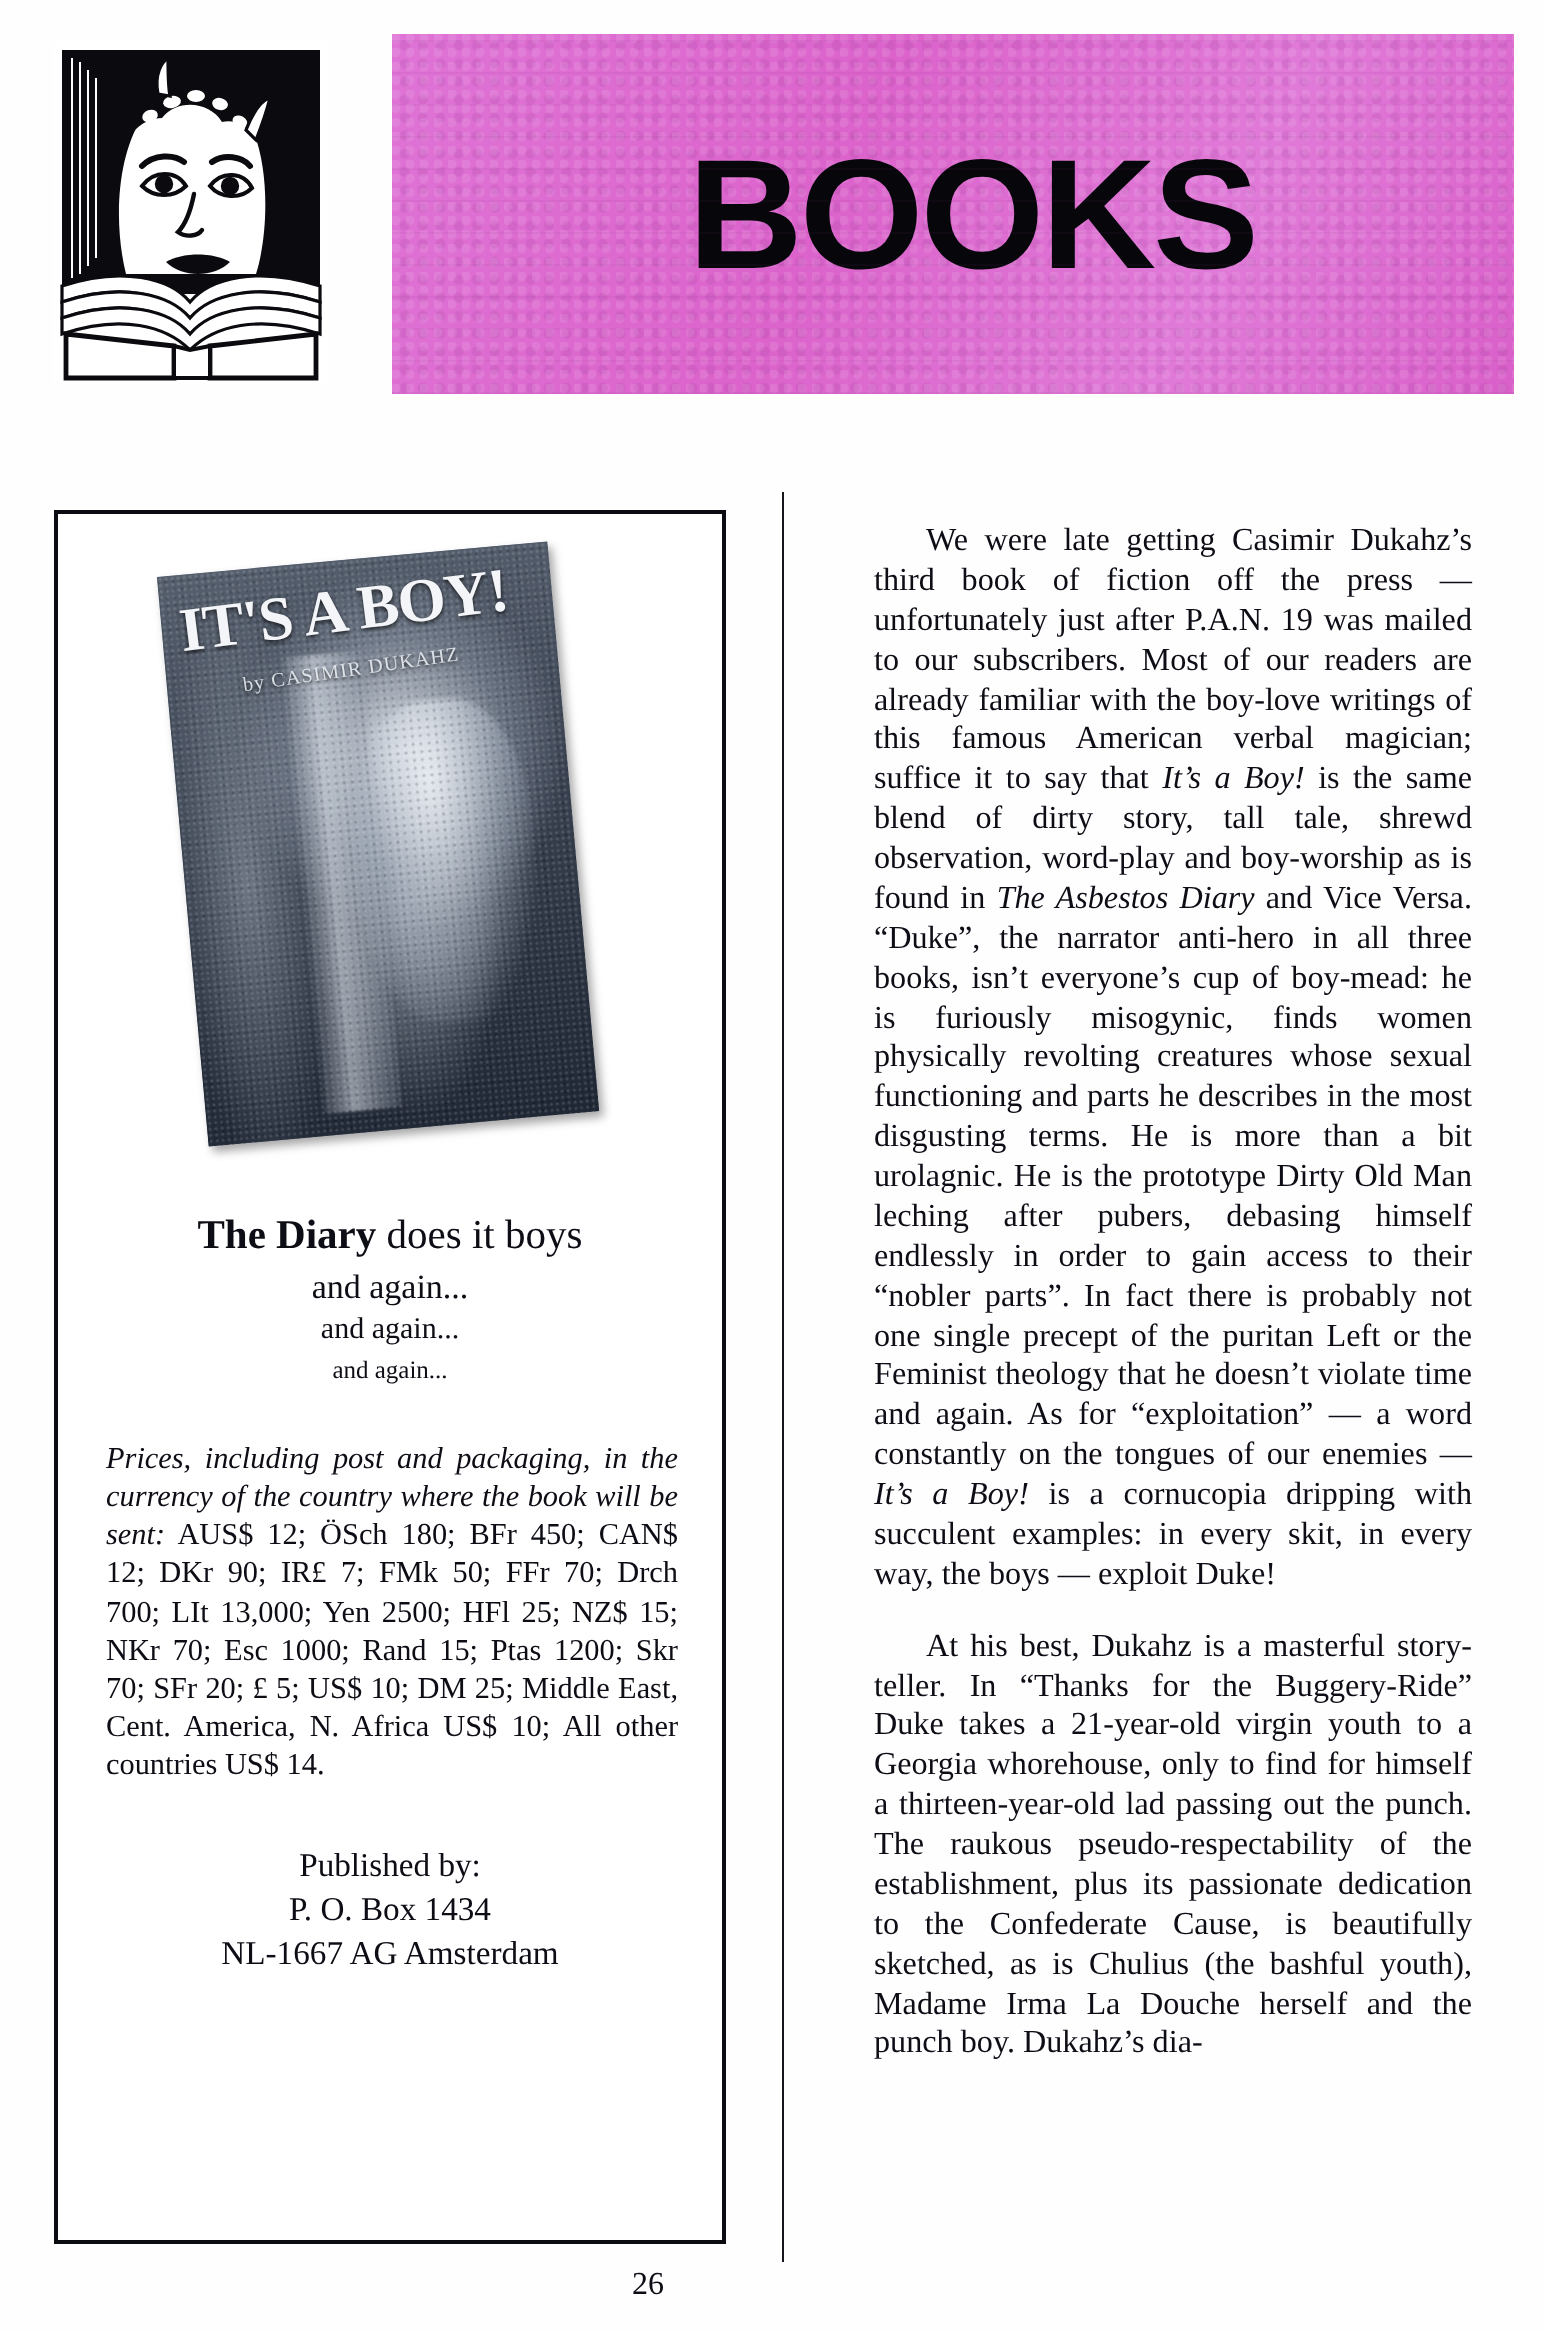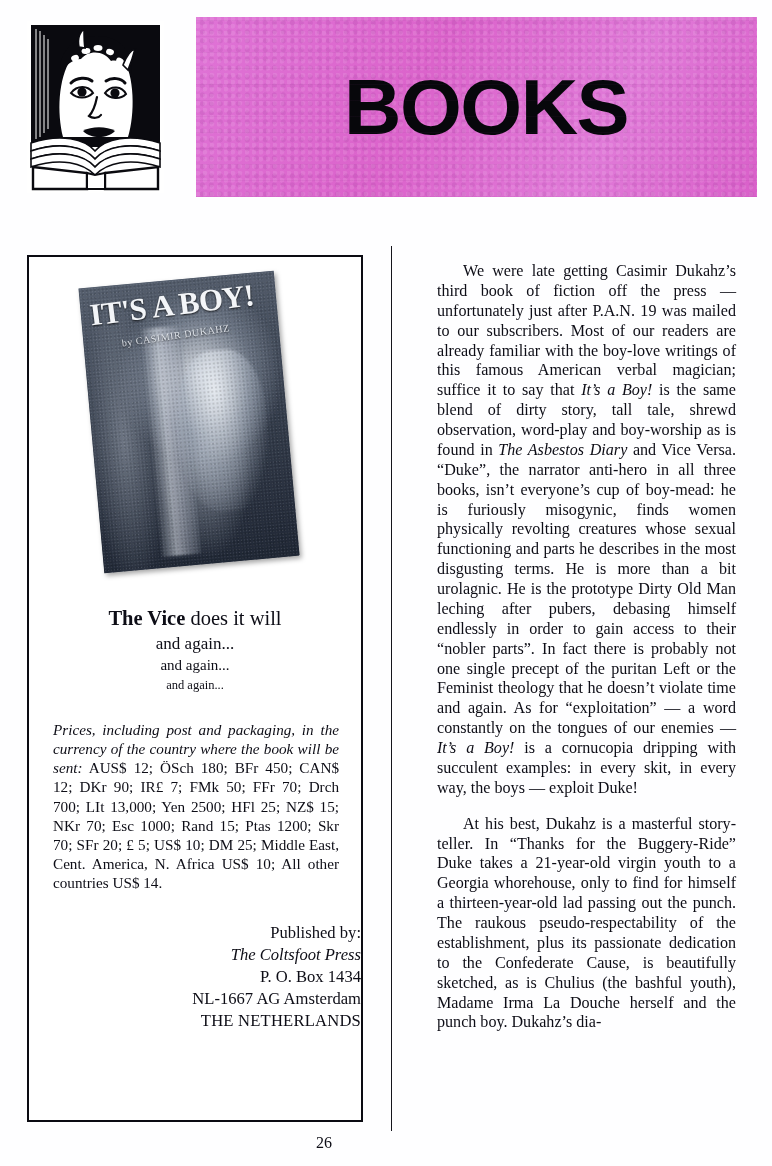--- a/index.html
+++ b/index.html
@@ -191,21 +191,21 @@
     font-size: 15.2px;
     line-height: 1.255;
     text-align: justify;
     text-justify: inter-word;
     hyphens: none;
   }
   .prices .lead { font-style: italic; margin-top: 48px; }
 
   .publisher {
     margin: 30px 0 0 0;
-    text-align: right;
+    text-align: center;
     font-size: 16.6px;
     line-height: 1.33;
   }
   .publisher .press { font-style: italic; }
   .publisher .country { letter-spacing: .2px; }
 
   
   .article {
     position: absolute;
     left: 421px; top: 30px;
@@ -309,34 +309,32 @@
         <div class="cover-photo">
           <div class="cover-column"></div>
           <div class="cover-figure"></div>
         </div>
         <div class="cover-title">IT'S A BOY!</div>
         <div class="cover-author">by CASIMIR DUKAHZ</div>
       </div>
     </div>
 
     <div class="caption">
-      <div class="cap-1"><span class="strong">The Vice</span><span> does it will</span></div>
+      <div class="cap-1"><span class="strong">The Diary</span><span> does it boys</span></div>
       <div class="cap-2">and again...</div>
       <div class="cap-3">and again...</div>
       <div class="cap-4">and again...</div>
     </div>
 
     <div class="prices"><span class="lead">Prices, including post and packaging, in the currency of the country where the book will be sent:</span> <span>AUS$ 12; ÖSch 180; BFr 450; CAN$ 12; DKr 90; IR£ 7; FMk 50; FFr 70; Drch 700; LIt 13,000; Yen 2500; HFl 25; NZ$ 15; NKr 70; Esc 1000; Rand 15; Ptas 1200; Skr 70; SFr 20; £ 5; US$ 10; DM 25; Middle East, Cent. America, N. Africa US$ 10; All other countries US$ 14.</span></div>
 
     <div class="publisher">
       <div>Published by:</div>
-      <div class="press">The Coltsfoot Press</div>
       <div>P. O. Box 1434</div>
       <div>NL-1667 AG Amsterdam</div>
-      <div class="country">THE NETHERLANDS</div>
     </div>
   </div>
 
   <div class="article">
     <p><span>We were late getting Casimir Dukahz’s third book of fiction off the press — unfortunately just after P.A.N. 19 was mailed to our subscribers. Most of our readers are already familiar with the boy-love writings of this famous American verbal magician; suffice it to say that </span><i>It’s a Boy!</i><span> is the same blend of dirty story, tall tale, shrewd observation, word-play and boy-worship as is found in </span><i>The Asbestos Diary</i><span> and Vice Versa. “Duke”, the narrator anti-hero in all three books, isn’t everyone’s cup of boy-mead: he is furiously misogynic, finds women physically revolting creatures whose sexual functioning and parts he describes in the most disgusting terms. He is more than a bit urolagnic. He is the prototype Dirty Old Man leching after pubers, debasing himself endlessly in order to gain access to their “nobler parts”. In fact there is probably not one single precept of the puritan Left or the Feminist theology that he doesn’t violate time and again. As for “exploitation” — a word constantly on the tongues of our enemies — </span><i>It’s a Boy!</i><span> is a cornucopia dripping with succulent examples: in every skit, in every way, the boys — exploit Duke!</span></p>
     <p>At his best, Dukahz is a masterful story-teller. In “Thanks for the Buggery-Ride” Duke takes a 21-year-old virgin youth to a Georgia whorehouse, only to find for himself a thirteen-year-old lad passing out the punch. The raukous pseudo-respectability of the establishment, plus its passionate dedication to the Confederate Cause, is beautifully sketched, as is Chulius (the bashful youth), Madame Irma La Douche herself and the punch boy. Dukahz’s dia-</p>
   </div>
 </div>
 
 <div class="folio">

